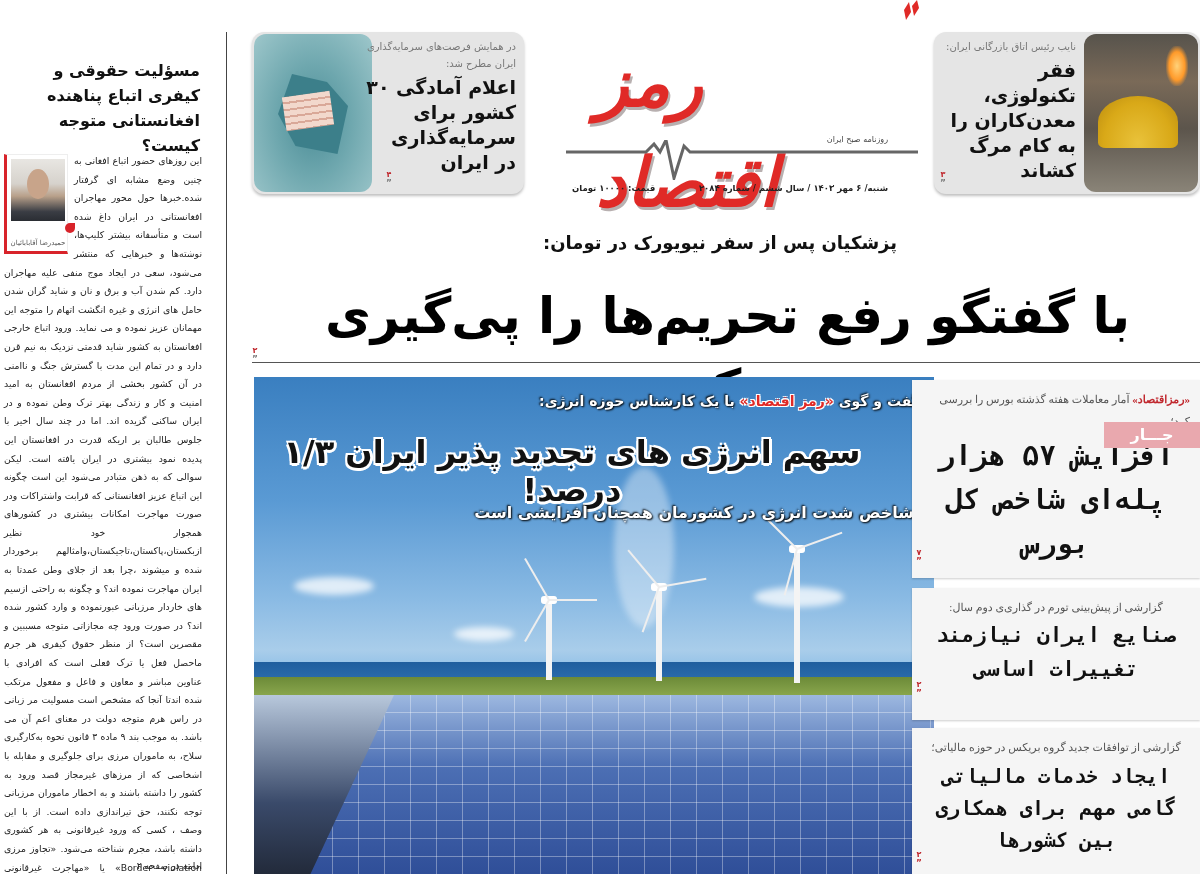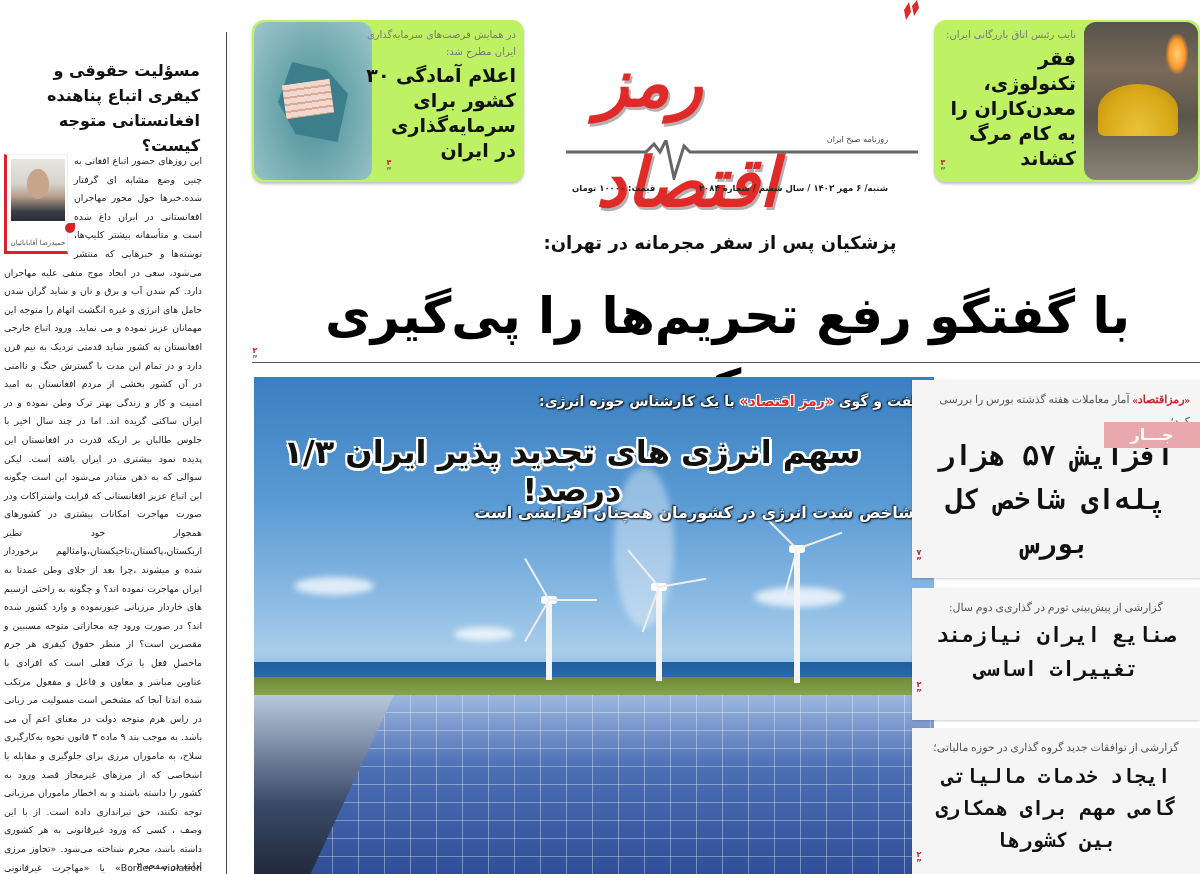--- a/index.html
+++ b/index.html
@@ -14,21 +14,21 @@
   .author-photo { position: absolute; left: 4px; top: 4px; width: 54px; height: 62px; background: linear-gradient(180deg, #e8e6e2 0%, #d6d2cc 40%, #b8a08a 60%, #3a3d44 85%, #2a2d33 100%); }
   .author-photo::after { content: ""; position: absolute; left: 16px; top: 10px; width: 22px; height: 30px; border-radius: 50%; background: #c8a48a; }
   .author-name { position: absolute; left: 0; bottom: 4px; width: 62px; text-align: center; font-size: 7px; color: #555; }
   .pen-icon { position: absolute; left: 58px; top: 68px; width: 10px; height: 10px; background: #d8232a; border-radius: 50% 0 50% 50%; }
   .editorial-body { position: absolute; left: 4px; top: 120px; width: 198px; font-family: "DejaVu Sans", sans-serif; font-size: 9.3px; line-height: 18.6px; text-align: justify; color: #222; }
   .editorial-body .float-space { float: left; width: 70px; height: 108px; }
   .editorial-continue { position: absolute; left: 4px; top: 828px; width: 198px; font-size: 9.3px; color: #222; text-align: right; }
   .col-divider { position: absolute; left: 226px; top: 32px; width: 1px; height: 842px; background: #444; }
 
   
-  .teaser { position: absolute; top: 20px; height: 162px; border-radius: 12px; background: #bef264; box-shadow: 0 2px 3px rgba(0,0,0,0.25); overflow: hidden; }
+  .teaser { position: absolute; top: 32px; height: 162px; border-radius: 12px; background: #e5e5e5; box-shadow: 0 2px 3px rgba(0,0,0,0.25); overflow: hidden; }
   .teaser-left { left: 252px; width: 272px; }
   .teaser-right { left: 934px; width: 266px; }
   .teaser-img { position: absolute; top: 2px; bottom: 2px; border-radius: 12px; }
   .teaser-left .teaser-img { left: 2px; width: 118px; background: radial-gradient(ellipse at 50% 55%, #4a8c96 0%, #6ea7ae 45%, #9ec7cb 100%); }
   .teaser-left .teaser-img::before { content: ""; position: absolute; left: 24px; top: 40px; width: 70px; height: 80px; background: #3c7f8a; clip-path: polygon(20% 0, 70% 10%, 100% 40%, 85% 100%, 25% 90%, 0 50%); }
   .teaser-left .teaser-img::after { content: ""; position: absolute; left: 30px; top: 60px; width: 48px; height: 34px; background: repeating-linear-gradient(180deg, #f2d8cc 0 5px, #d9a898 5px 7px); transform: rotate(-8deg); }
   .teaser-right .teaser-img { right: 2px; width: 114px; background: linear-gradient(180deg, #57534c 0%, #7a6a58 30%, #5c554c 60%, #8a8478 100%); }
   .teaser-right .teaser-img::before { content: ""; position: absolute; right: 10px; top: 12px; width: 22px; height: 40px; background: radial-gradient(ellipse, #ffd27a 0%, #ff9a2a 50%, transparent 75%); }
   .teaser-right .teaser-img::after { content: ""; position: absolute; left: 14px; top: 62px; width: 80px; height: 52px; background: radial-gradient(ellipse at 50% 90%, #e9c23a 0%, #d9a918 60%, #b88a10 100%); border-radius: 50% 50% 10% 10%; }
   .teaser-text { position: absolute; top: 6px; text-align: right; }
@@ -138,21 +138,21 @@
   </svg>
   <div class="logo">رمز اقتصاد</div>
   <div class="tagline">روزنامه صبح ایران</div>
   <svg class="pulse-line" viewBox="0 0 352 40">
     <polyline points="0,12 80,12 88,4 94,12 100,0 108,38 118,6 124,12 352,12" fill="none" stroke="#666" stroke-width="3"></polyline>
   </svg>
   <div class="date-line">شنبه/ ۶ مهر ۱۴۰۳ / سال ششم / شماره ۲۰۸۴</div>
   <div class="price">قیمت: ۱۰۰۰۰ تومان</div>
 </header>
 
-<div class="subhead">پزشکیان پس از سفر مجرمانه در تهران:</div>
+<div class="subhead">پزشکیان پس از سفر نیویورک در تومان:</div>
 <h1 class="headline">با گفتگو رفع تحریم‌ها را پی‌گیری می‌کنیم</h1>
 <div class="page-ref headline-ref">
   <span>۲</span>
   <span class="q">”</span>
 </div>
 <div class="hr-line"></div>
 
 <article class="feature">
   <div class="cloud" style="left:40px; top:200px; width:80px; height:18px;"></div>
   <div class="cloud" style="left:200px; top:250px; width:60px; height:14px;"></div>
@@ -206,19 +206,19 @@
 <article class="side-story side-2">
   <div class="side-kicker">گزارشی از پیش‌بینی تورم در گذاری‌ی دوم سال:</div>
   <div class="side-headline">صنایع ایران نیازمند تغییرات اساسی</div>
   <div class="page-ref side-ref" style="top:92px;">
     <span>۲</span>
     <span class="q" style="color:#c0282e;">”</span>
   </div>
 </article>
 
 <article class="side-story side-3">
-  <div class="side-kicker">گزارشی از توافقات جدید گروه گذاری در حوزه مالیاتی؛</div>
+  <div class="side-kicker">گزارشی از توافقات جدید گروه بریکس در حوزه مالیاتی؛</div>
   <div class="side-headline">ایجاد خدمات مالیاتی گامی مهم برای همکاری بین کشورها</div>
   <div class="page-ref side-ref" style="top:122px;">
     <span>۲</span>
     <span class="q" style="color:#c0282e;">”</span>
   </div>
 </article>
 
 </body></html>

